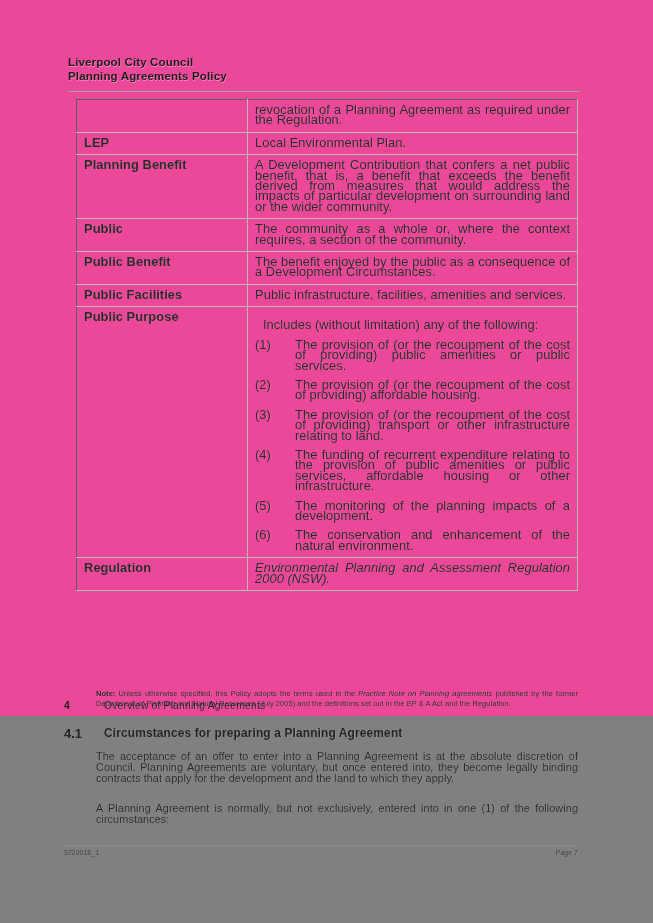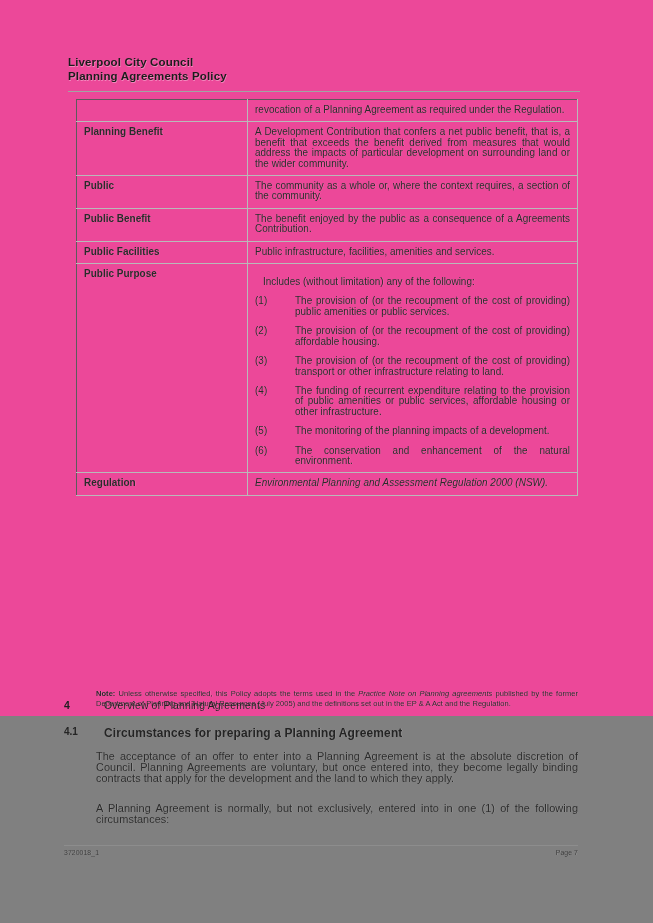--- a/index.html
+++ b/index.html
@@ -52,21 +52,21 @@
     width: 502px;
     border-collapse: collapse;
     table-layout: fixed;
   }
   table.defs td {
     border: 1px solid #b9b9b9;
     border-top-color: #5c5c5c;
     border-left-color: #5c5c5c;
     vertical-align: top;
     padding: 5px 7px 6px 7px;
-    font-size: 10px;
+    font-size: 13px;
     line-height: 10.4px;
     color: #2b2b2b;
     text-shadow: 0.4px 0.4px 0 rgba(255,255,255,0.22);
   }
   td.term {
     width: 156px;
     font-weight: bold;
   }
   td.def {
     text-align: justify;
@@ -134,21 +134,21 @@
   .h2-row {
     position: absolute;
     left: 64px;
     top: 726px;
     width: 514px;
     display: flex;
   }
   .h2-num {
     width: 40px;
     flex: 0 0 40px;
-    font-size: 10px;
+    font-size: 13px;
     font-weight: bold;
     color: #242424;
   }
   .h2-text {
     font-size: 12px;
     font-weight: bold;
     color: #242424;
     letter-spacing: 0.1px;
     text-shadow: 0.4px 0.4px 0 rgba(255,255,255,0.25);
   }
@@ -197,30 +197,34 @@
   </div>
   <div class="header-rule"></div>
 
   <table class="defs">
     <tbody>
       <tr>
         <td class="term"></td>
         <td class="def">revocation of a Planning Agreement as required under the Regulation.</td>
       </tr>
       <tr>
+        <td class="term">LEP</td>
+        <td class="def">Local Environmental Plan.</td>
+      </tr>
+      <tr>
         <td class="term">Planning Benefit</td>
         <td class="def">A Development Contribution that confers a net public benefit, that is, a benefit that exceeds the benefit derived from measures that would address the impacts of particular development on surrounding land or the wider community.</td>
       </tr>
       <tr>
         <td class="term">Public</td>
         <td class="def">The community as a whole or, where the context requires, a section of the community.</td>
       </tr>
       <tr>
         <td class="term">Public Benefit</td>
-        <td class="def">The benefit enjoyed by the public as a consequence of a Agreements Contribution.</td>
+        <td class="def">The benefit enjoyed by the public as a consequence of a Development Circumstances.</td>
       </tr>
       <tr>
         <td class="term">Public Facilities</td>
         <td class="def">Public infrastructure, facilities, amenities and services.</td>
       </tr>
       <tr>
         <td class="term">Public Purpose</td>
         <td class="def">
           <div class="lead">Includes (without limitation) any of the following:</div>
           <div class="sub-list">

